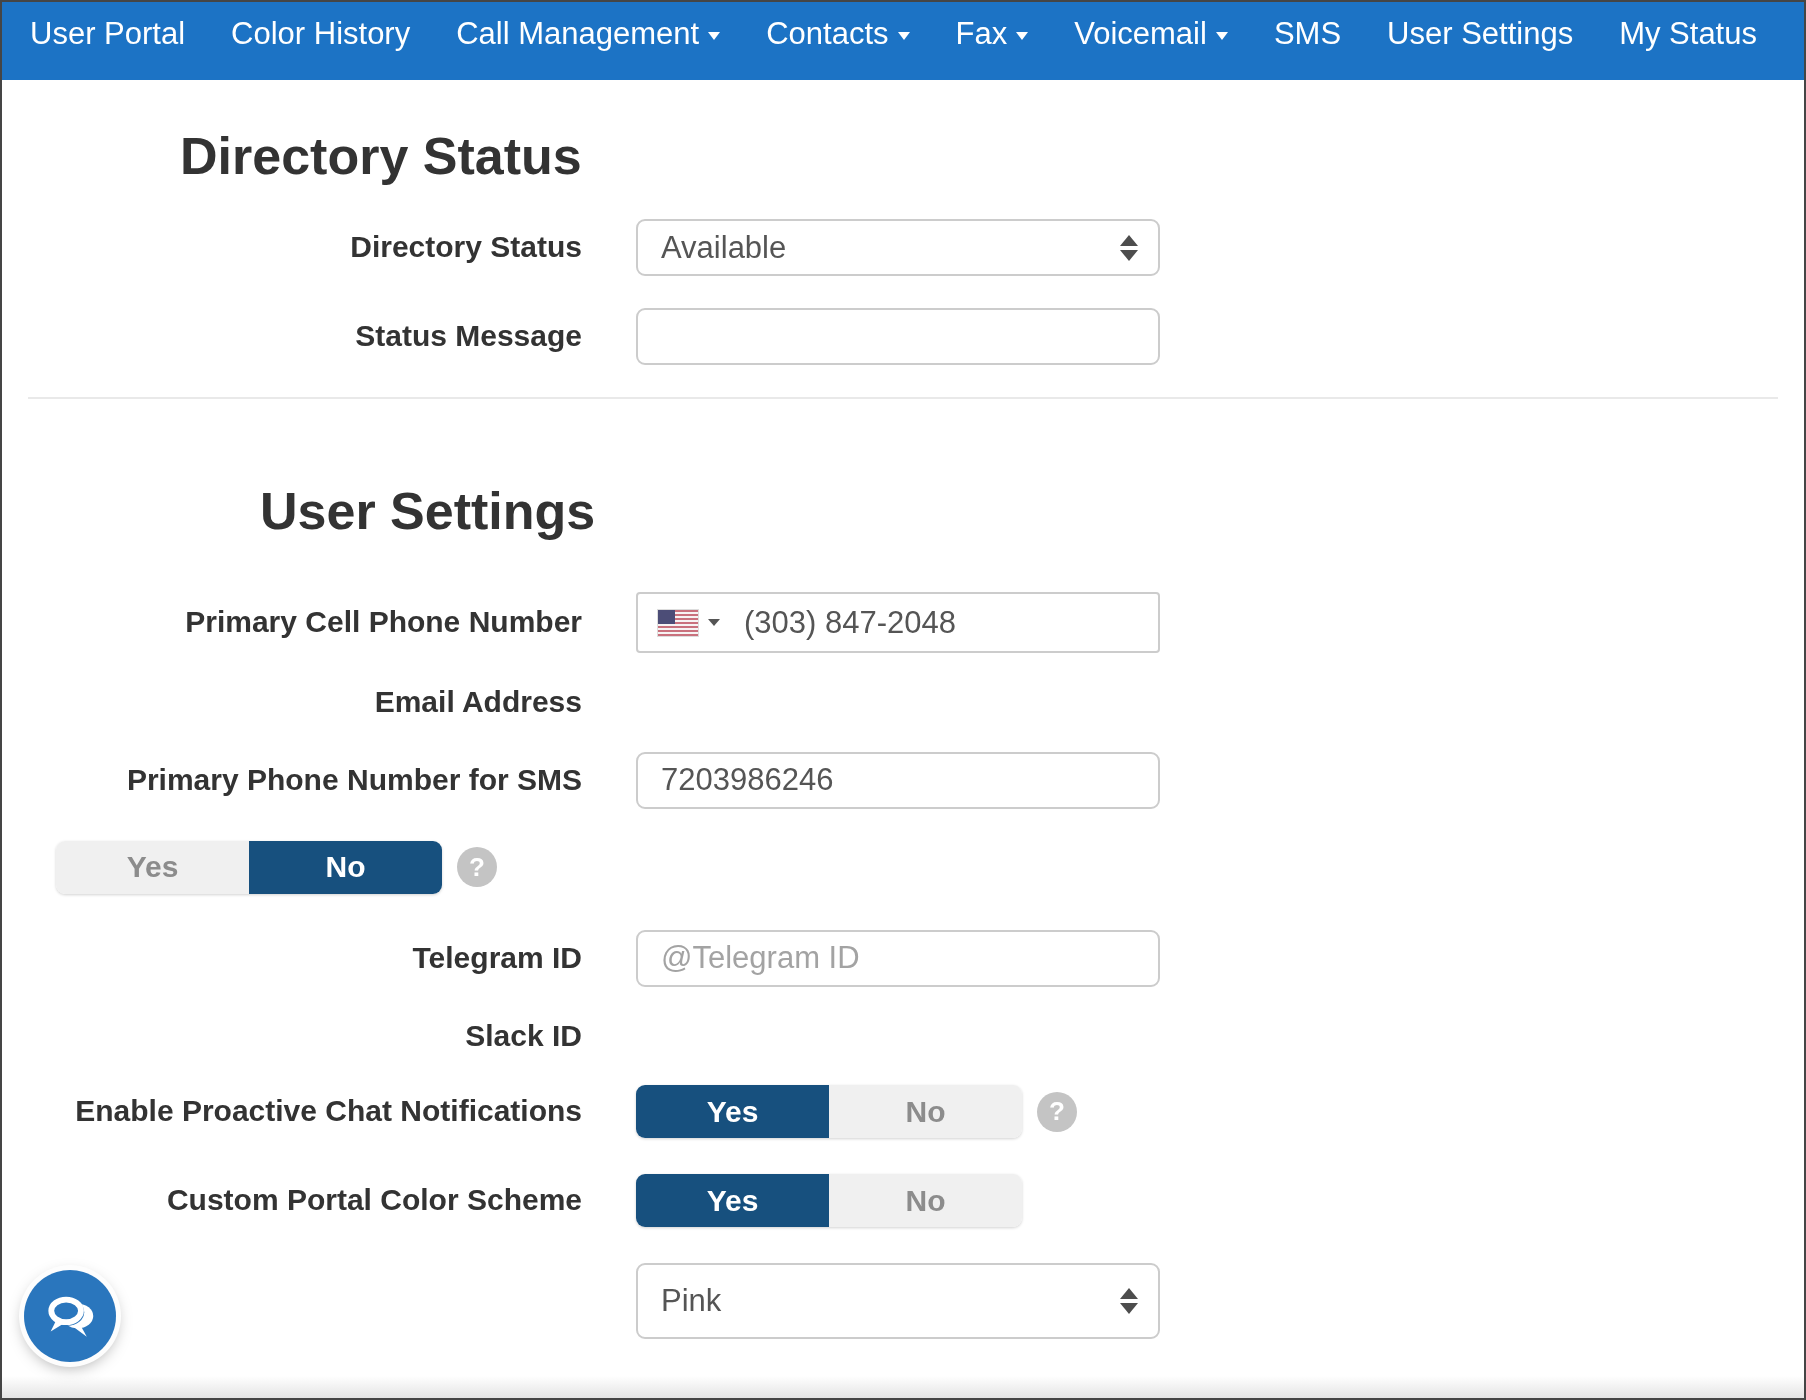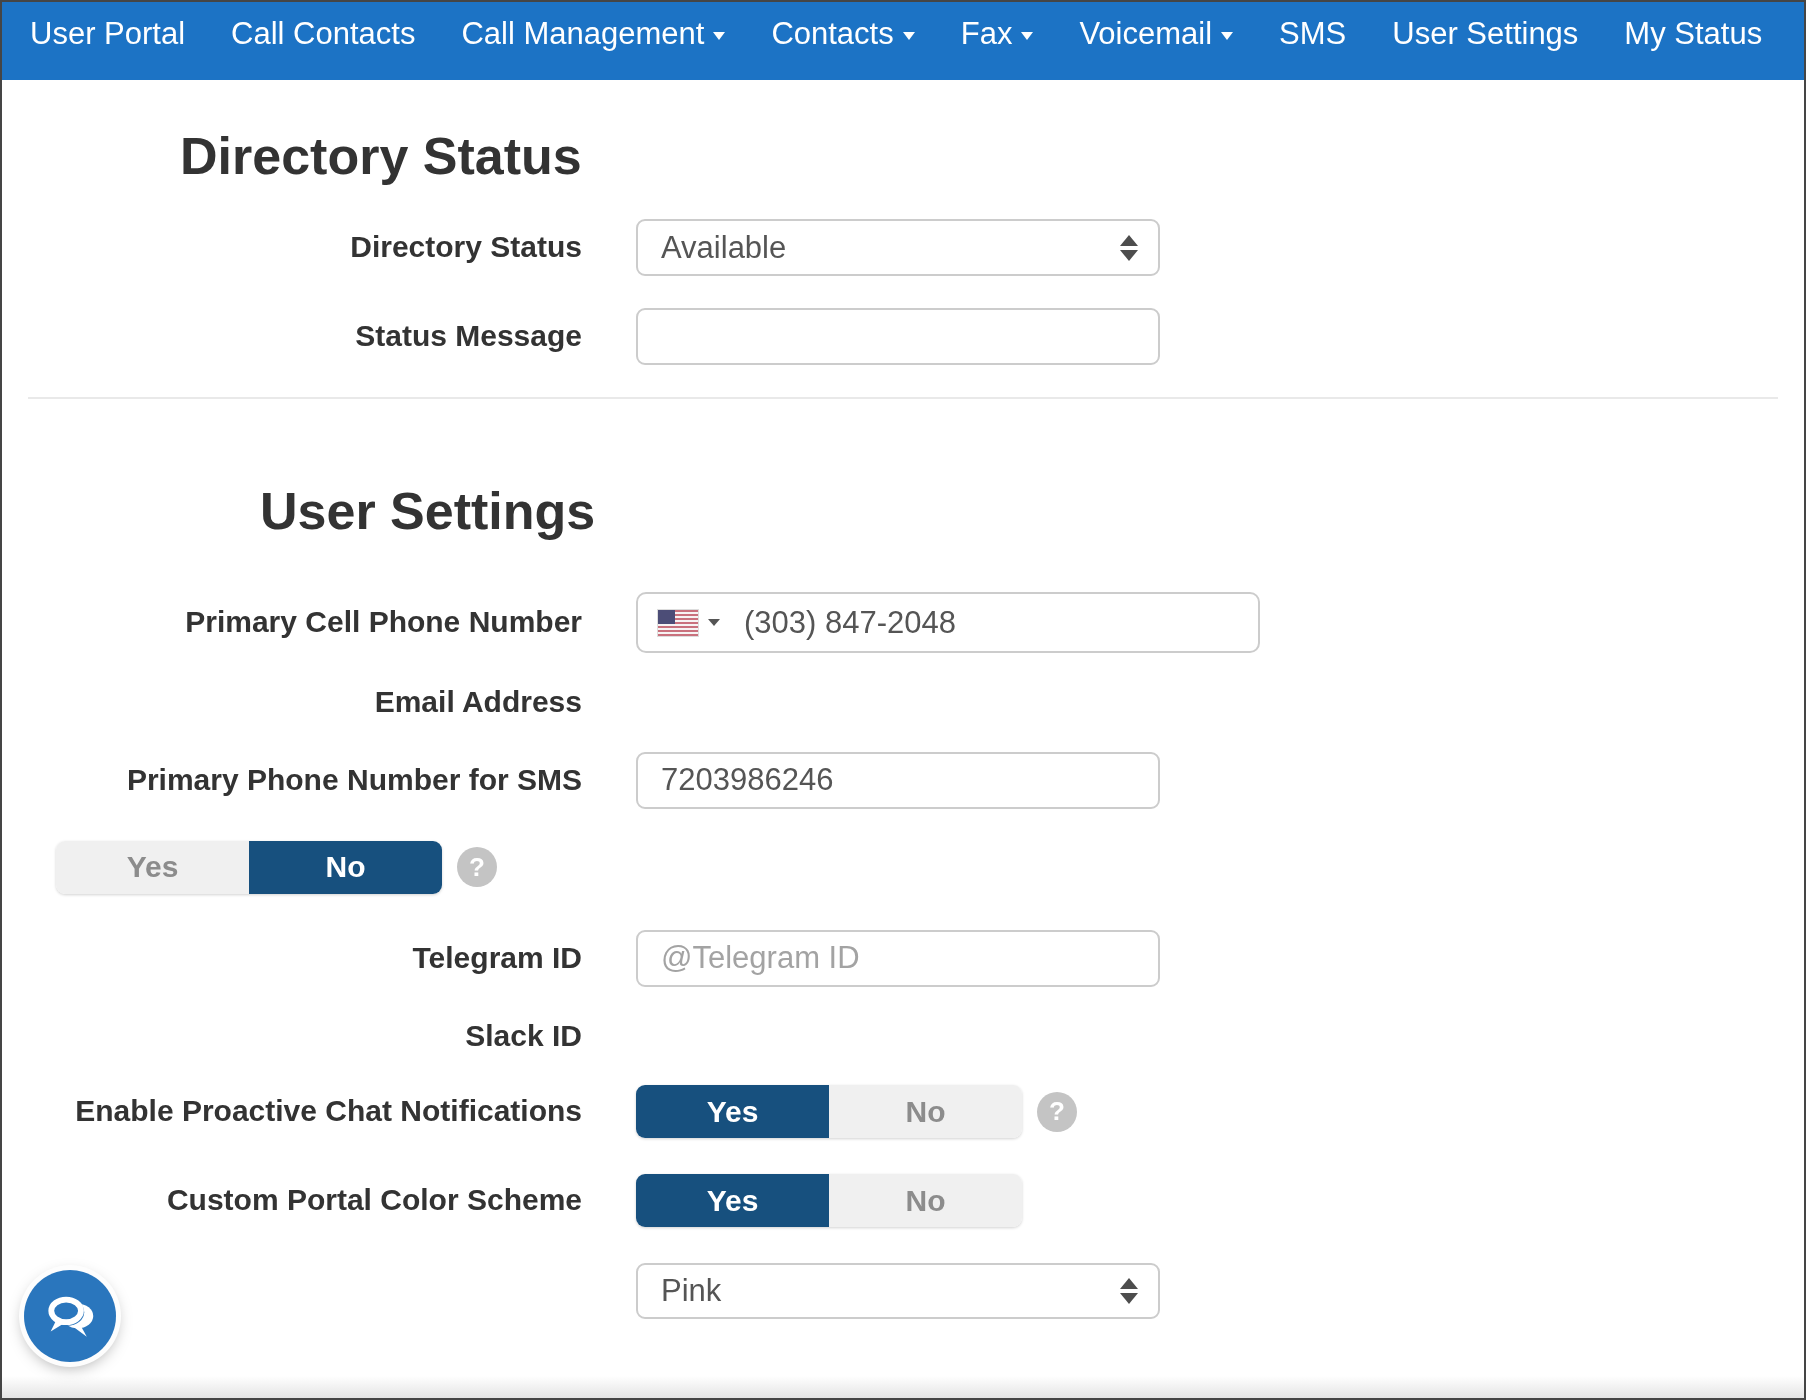--- a/index.html
+++ b/index.html
@@ -55,21 +55,21 @@
   input.textbox::placeholder { color:#a3a3a3; }
 
   .selectbox { justify-content:space-between; cursor:pointer; }
   .select-text { color:#555; }
 
   .spinner { display:flex; flex-direction:column; align-items:center; gap:4px; }
   .spin-up   { width:0;height:0;border-left:9px solid transparent;border-right:9px solid transparent;border-bottom:11px solid #4d4d4d; }
   .spin-down { width:0;height:0;border-left:9px solid transparent;border-right:9px solid transparent;border-top:11px solid #4d4d4d; }
 
   
-  .phone-box { width:624px; height:61px; border:2px solid #ccc; border-radius:10px;
+  .phone-box { width:524px; height:61px; border:2px solid #ccc; border-radius:4px;
     display:flex; align-items:center; padding:0 14px; background:#fff; }
   .flag-btn { display:flex; align-items:center; gap:10px; padding:4px 6px; cursor:pointer; }
   .us-flag {
     position:relative; width:40px; height:26px;
     background:repeating-linear-gradient(to bottom,#c9717d 0 2px,#f7f3f3 2px 4px);
     box-shadow:0 0 0 1px #ddd;
   }
   .us-flag .canton { position:absolute; left:0; top:0; width:17px; height:14px; background:#4c4d77; }
   .flag-caret { width:0;height:0;border-left:6px solid transparent;border-right:6px solid transparent;border-top:7px solid #555; }
   .phone-value { margin-left:18px; font-size:31px; color:#555; }
@@ -109,21 +109,21 @@
 </head>
 <body>
 
 <div class="page">
 
   <nav class="navbar">
     <a class="nav-item">
         <span>User Portal</span>
       </a>
     <a class="nav-item">
-        <span>Call Contacts</span>
+        <span>Color History</span>
       </a>
     <a class="nav-item">
         <span>Call Management</span>
         <span class="nav-caret"></span>
       </a>
     <a class="nav-item">
         <span>Contacts</span>
         <span class="nav-caret"></span>
       </a>
     <a class="nav-item">
@@ -237,21 +237,21 @@
         <div class="toggle-group">
           <button class="seg active">Yes</button>
           <button class="seg">No</button>
         </div>
       </div>
     </div>
 
     <div class="form-row" style="margin-top:31px;">
       <div class="lbl"></div>
       <div class="ctl">
-        <div class="selectbox" style="height:56px;align-items:center;">
+        <div class="selectbox" style="height:76px;align-items:center;">
           <span class="select-text">Pink</span>
           <span class="spinner">
               <span class="spin-up"></span>
               <span class="spin-down"></span>
             </span>
         </div>
       </div>
     </div>
 
   </div>

